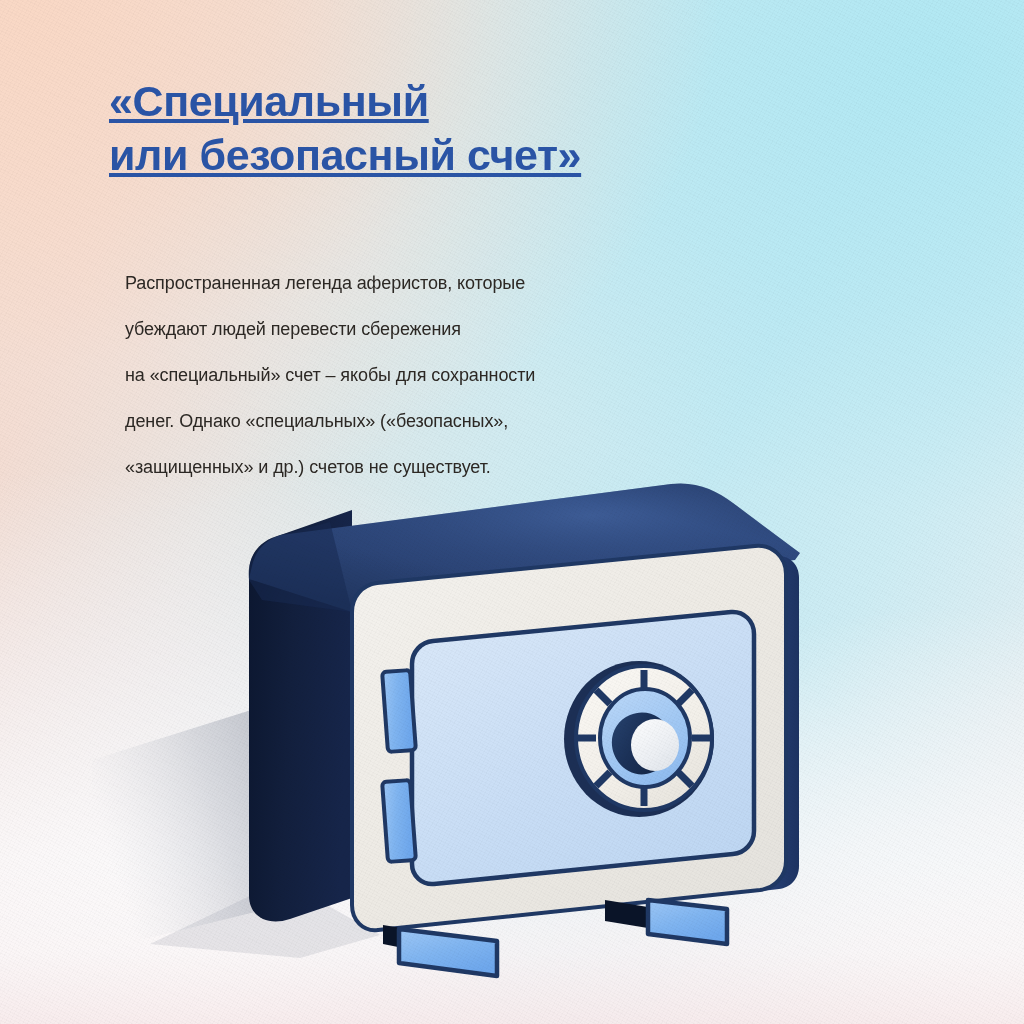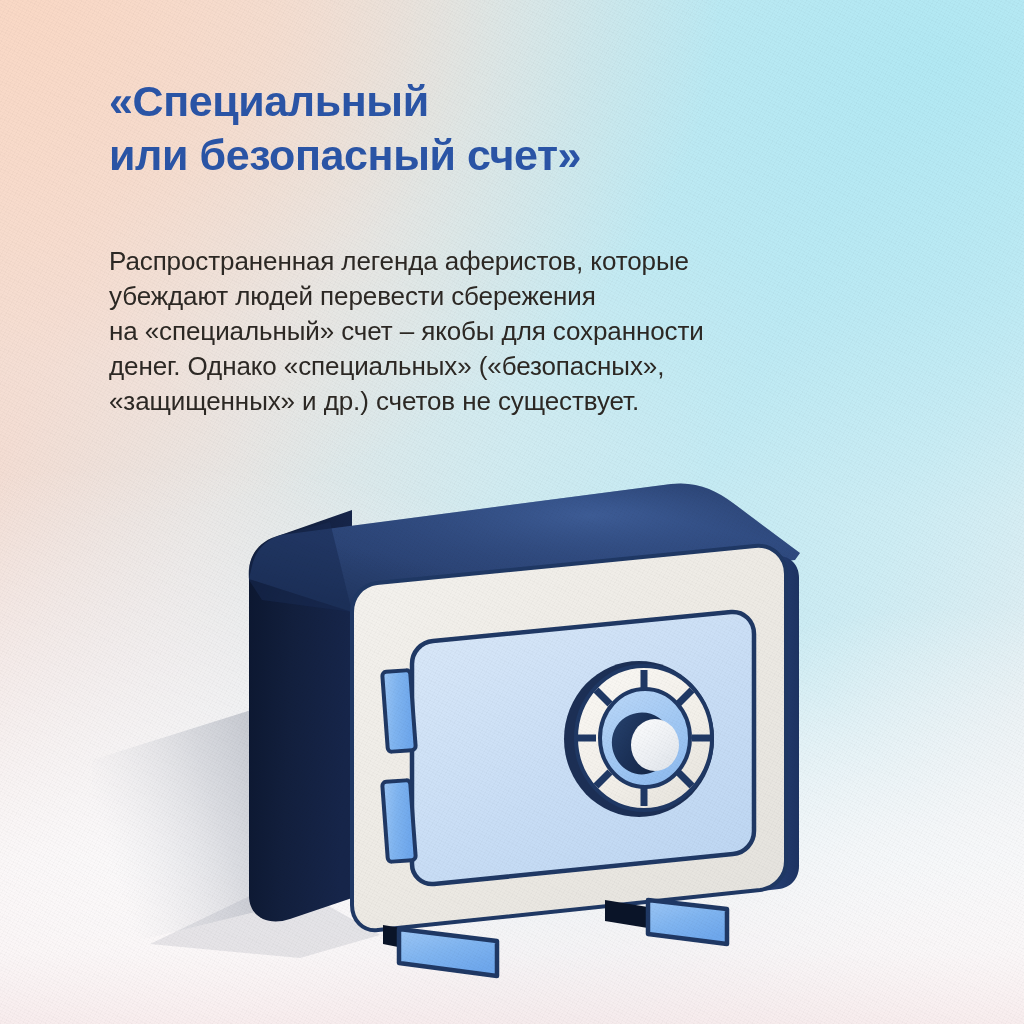--- a/index.html
+++ b/index.html
@@ -103,27 +103,28 @@
     width: 790px;
   }
   #headline {
     margin: 0;
     color: #2a54a5;
     font-size: 43px;
     font-weight: bold;
     line-height: 54px;
     letter-spacing: -0.4px;
     white-space: pre-line;
+    text-decoration: underline;
   }
   #body-copy {
-    margin: 0;
+    margin: 16px;
     padding-top: 62px;
     color: #2c2824;
-    font-size: 26px;
-    line-height: 35px;
+    font-size: 18px;
+    line-height: 46px;
     letter-spacing: -0.1px;
     white-space: pre-line;
   }
 
   
   #safe-illustration {
     position: absolute;
     left: 0;
     top: 0;
     width: 1024px;

